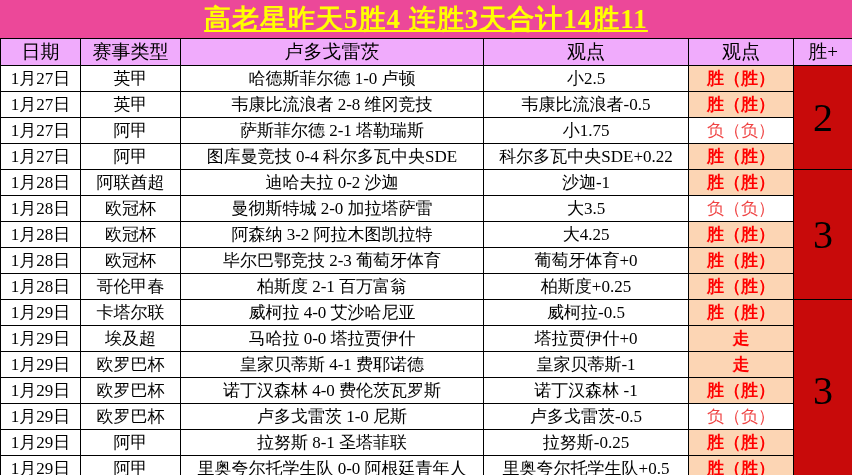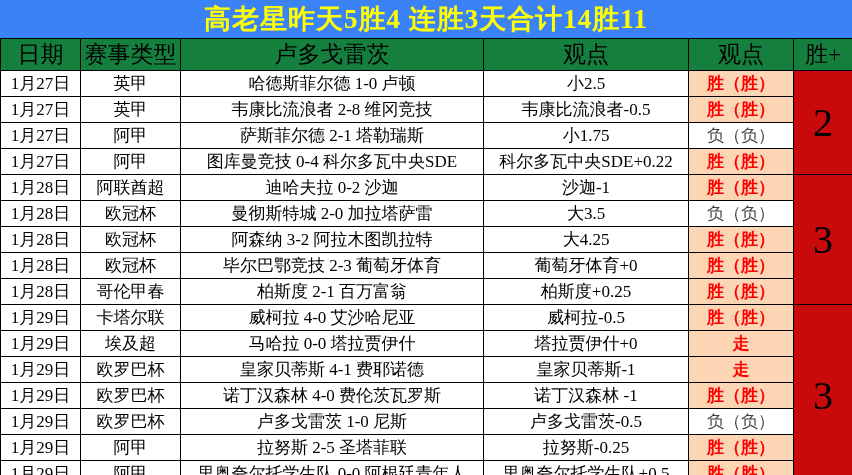--- a/index.html
+++ b/index.html
@@ -13,65 +13,66 @@
     height: 475px;
     box-sizing: border-box;
     font-family: "Liberation Serif", "DejaVu Serif", serif;
     background: #ffffff;
     overflow: hidden;
   }
   .title-bar {
     box-sizing: border-box;
     width: 852px;
     height: 38px;
-    background: #3b82f6;
+    background: #ec4899;
     display: flex;
     align-items: center;
     justify-content: center;
     font-size: 27px;
     font-weight: bold;
     color: #ffff00;
     letter-spacing: 1px;
+    text-decoration: underline;
   }
   table.results {
     width: 852px;
     height: 437px;
     border-collapse: collapse;
     table-layout: fixed;
   }
   table.results th,
   table.results td {
     border: 1px solid #000000;
     text-align: center;
     vertical-align: middle;
     overflow: hidden;
     white-space: nowrap;
     padding: 0;
   }
   table.results thead th {
-    background: #15803d;
-    font-size: 23px;
+    background: #f0abfc;
+    font-size: 19px;
     font-weight: normal;
     color: #000000;
     height: 26px;
   }
   table.results tbody td {
     font-size: 17px;
     color: #000000;
     background: #ffffff;
     height: 25px;
   }
   table.results tbody td.result-win {
     background: #fcd5b4;
     color: #ff0000;
     font-weight: bold;
   }
   table.results tbody td.result-loss {
     background: #ffffff;
-    color: #404040;
+    color: #ef4444;
     font-family: Liberation Mono, monospace;
   }
   table.results tbody td.winplus {
     background: #c80a0a;
     color: #000000;
     font-size: 40px;
     font-weight: normal;
   }
 </style>
 </head>
@@ -198,21 +199,21 @@
         <tr>
           <td>1月29日</td>
           <td>欧罗巴杯</td>
           <td>卢多戈雷茨 1-0 尼斯</td>
           <td>卢多戈雷茨-0.5</td>
           <td class="result-loss">负（负）</td>
         </tr>
         <tr>
           <td>1月29日</td>
           <td>阿甲</td>
-          <td>拉努斯 2-5 圣塔菲联</td>
+          <td>拉努斯 8-1 圣塔菲联</td>
           <td>拉努斯-0.25</td>
           <td class="result-win">胜（胜）</td>
         </tr>
         <tr>
           <td>1月29日</td>
           <td>阿甲</td>
           <td>里奥夸尔托学生队 0-0 阿根廷青年人</td>
           <td>里奥夸尔托学生队+0.5</td>
           <td class="result-win">胜（胜）</td>
         </tr>

